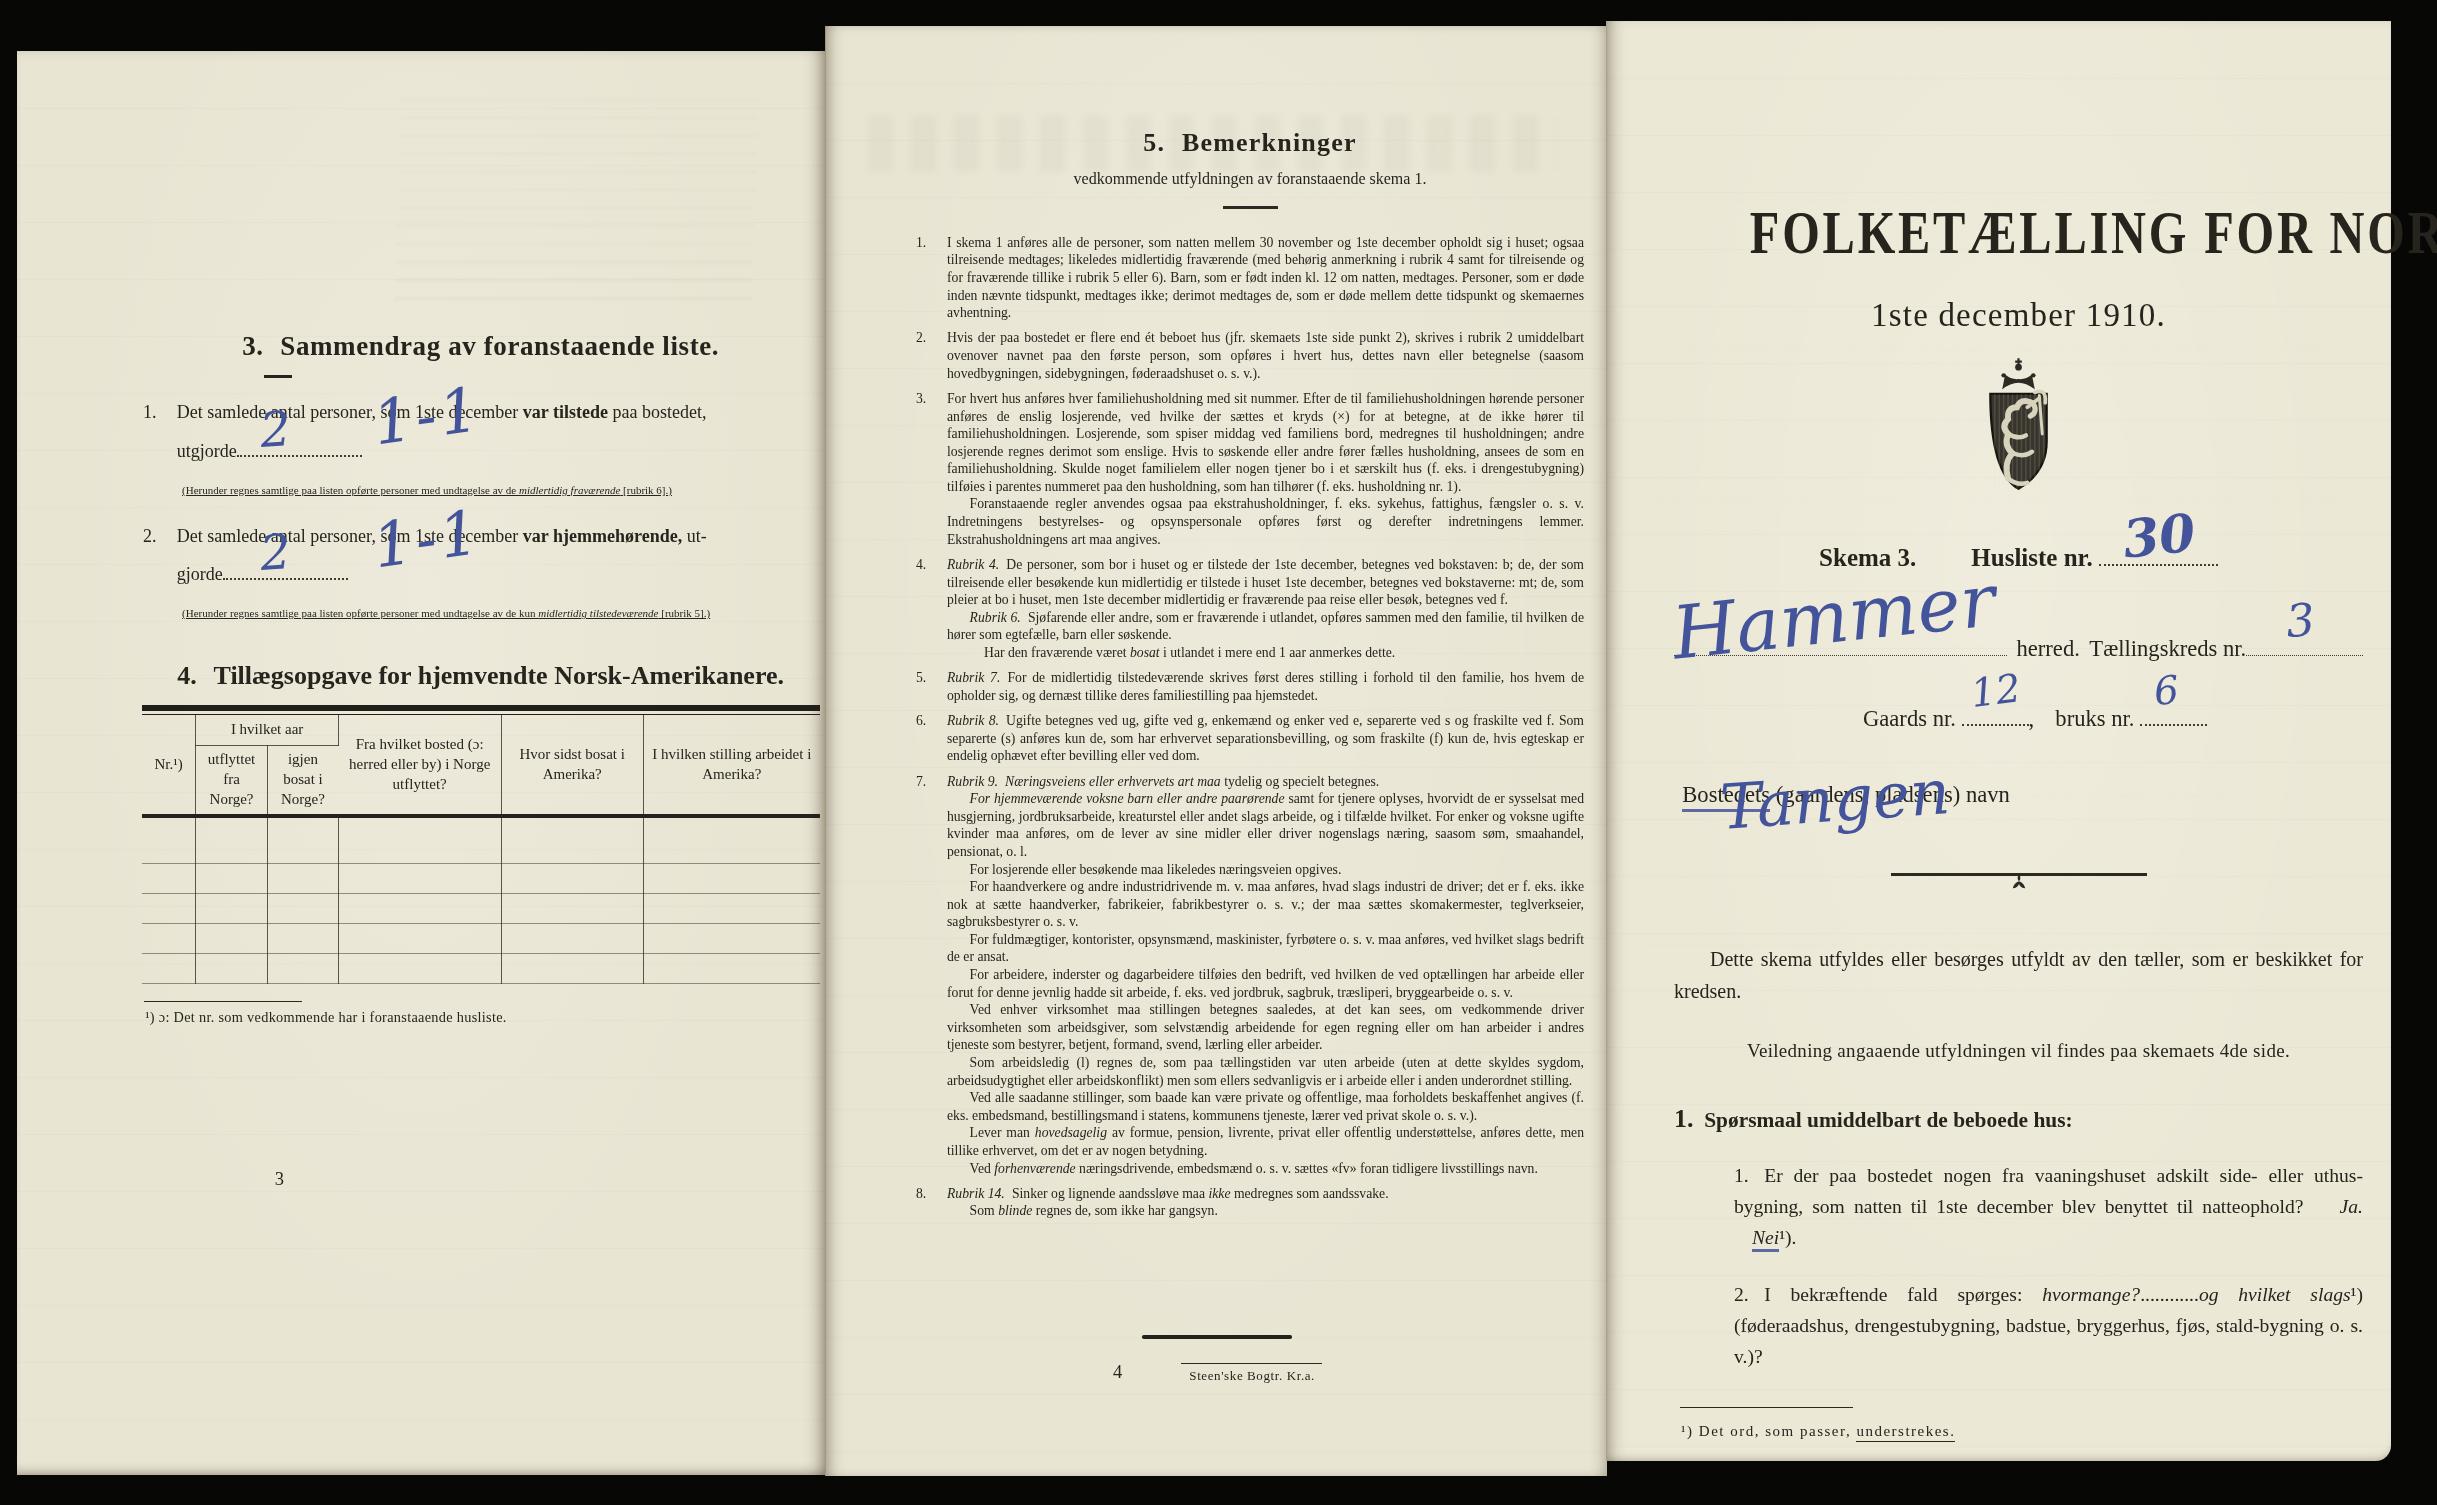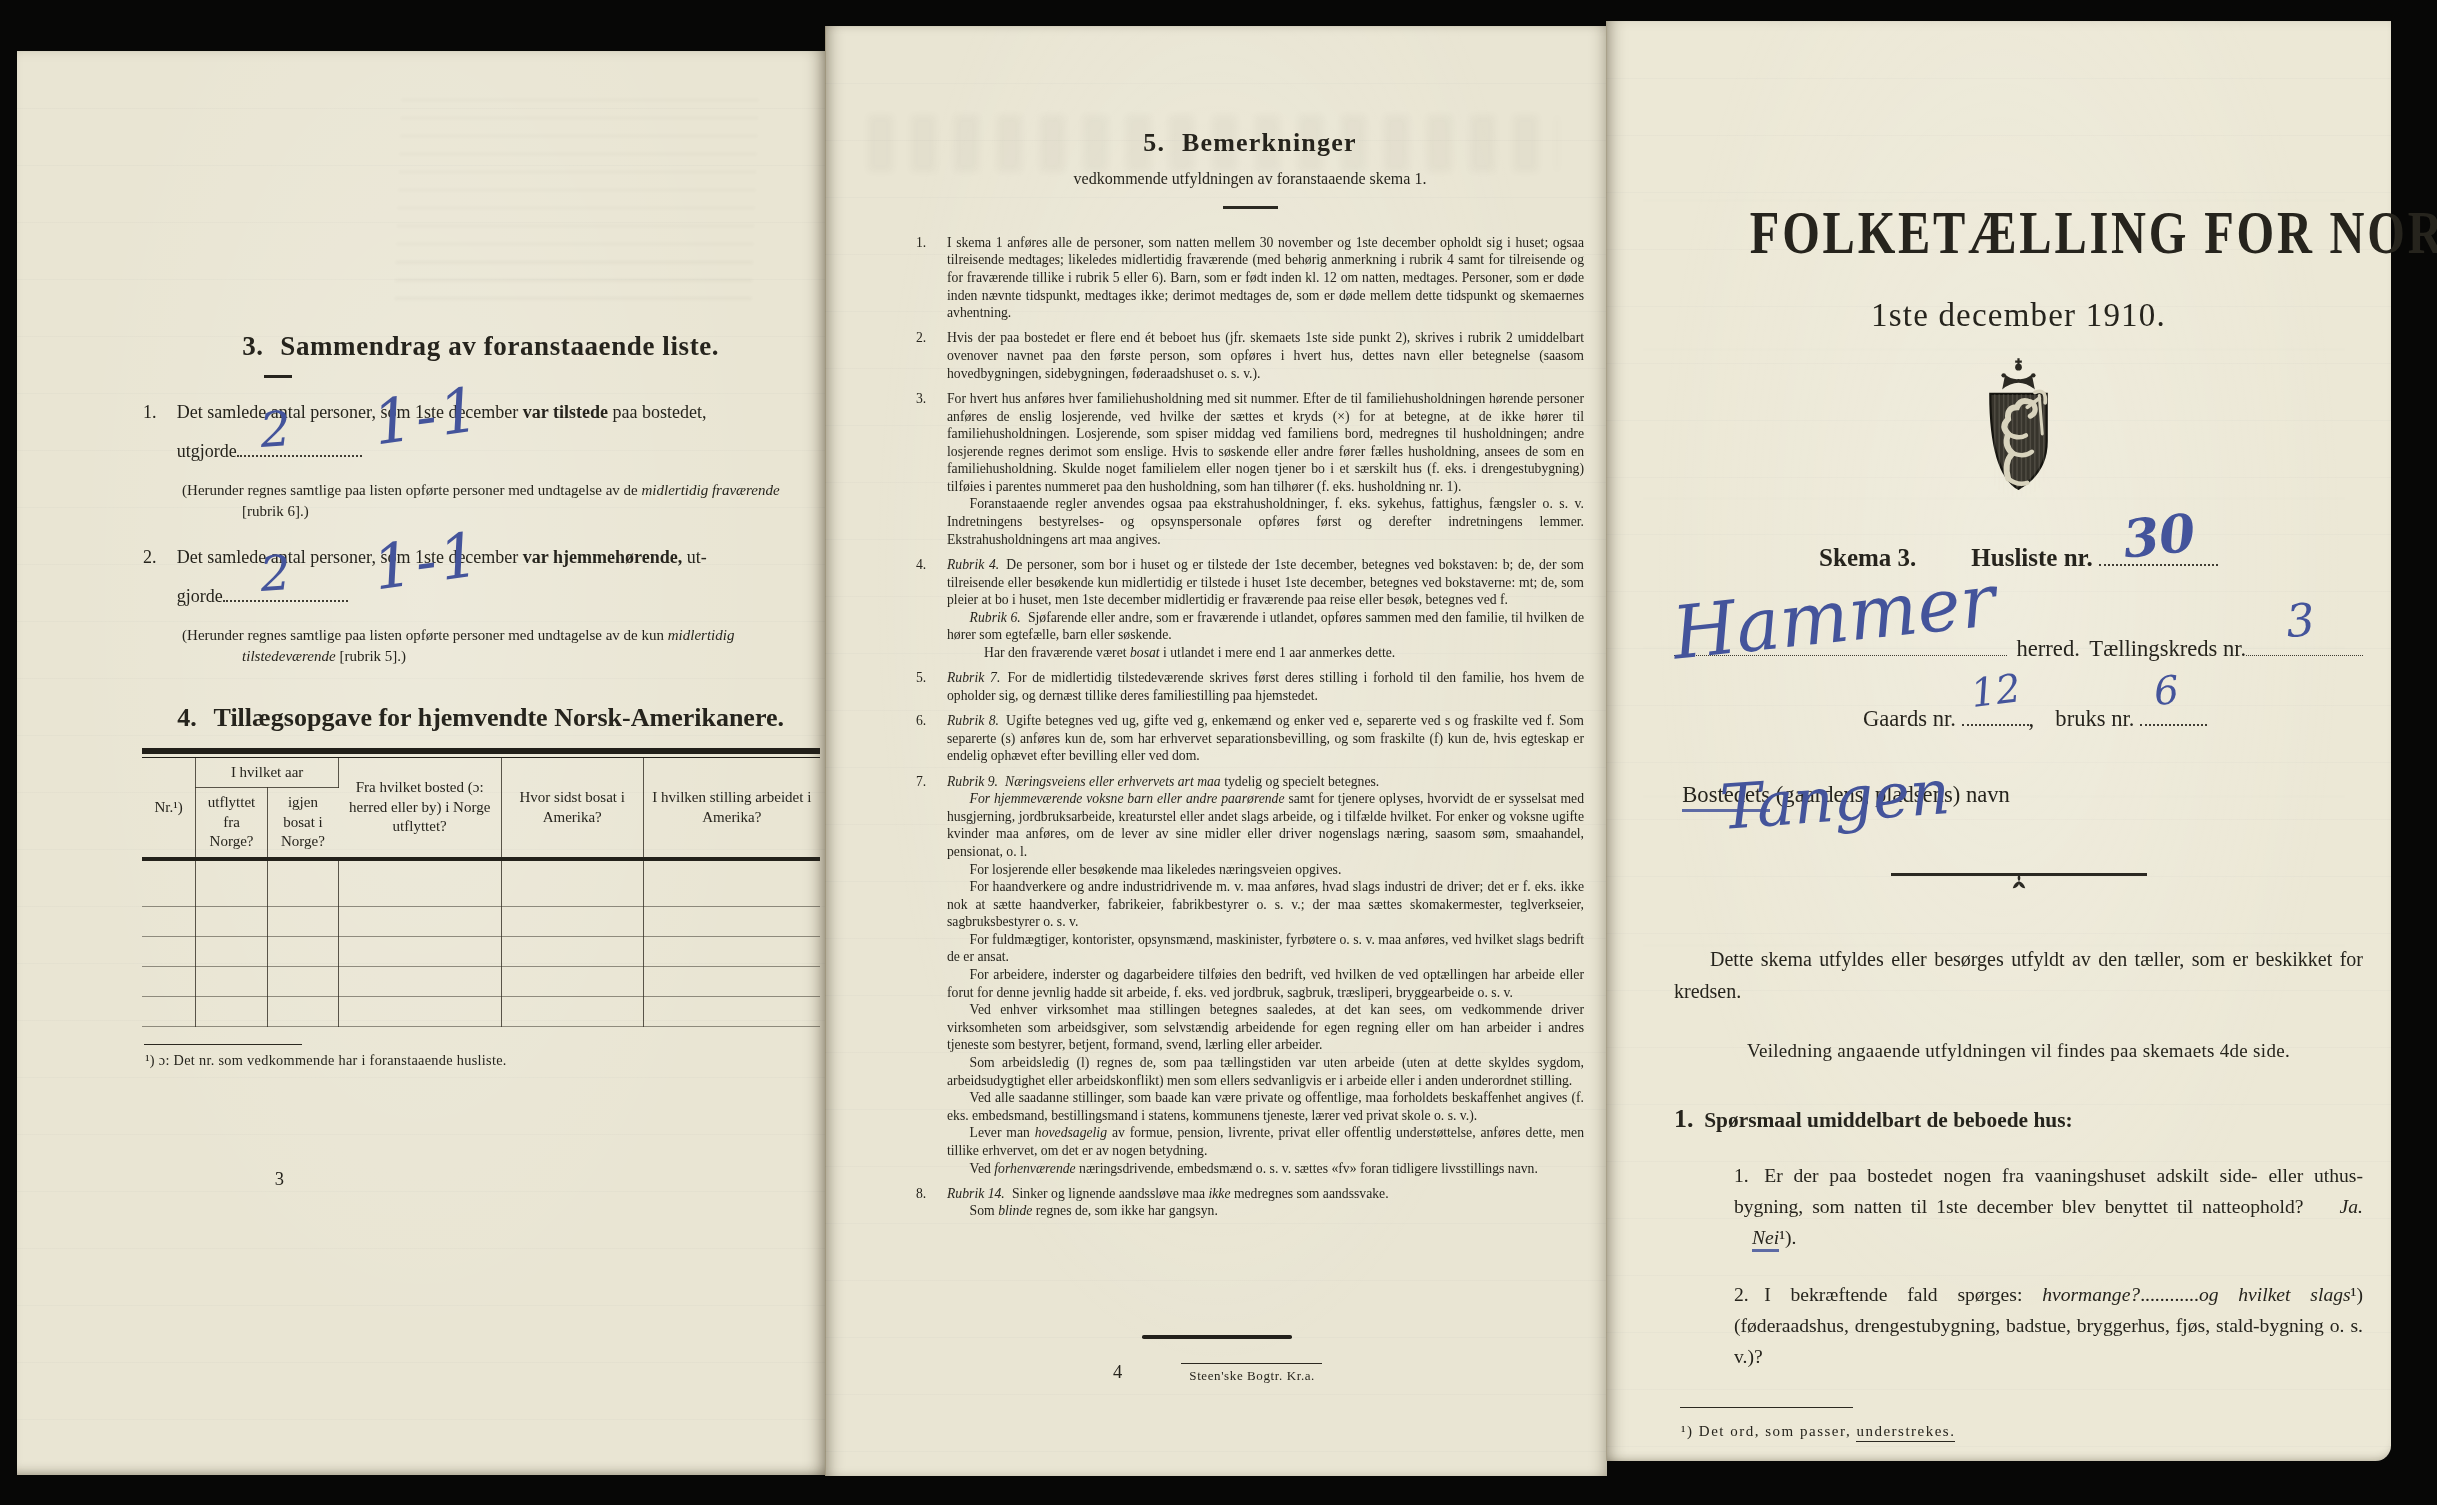--- a/index.html
+++ b/index.html
@@ -30,21 +30,21 @@
   .lp-item{position:relative;padding-left:35px;font-size:18px;line-height:27px;}
   .lp-item + .lp-item{margin-top:21.4px;}
   .lp-num{position:absolute;left:1.2px;top:0;}
   .lp-line{margin:0;}
   .lp-fill{margin-top:10.7px;height:38px;position:relative;font-size:18px;}
   .dotline{display:inline-block;border-bottom:2.4px dotted #3f3c33;height:18px;vertical-align:baseline;position:relative;}
   .w210{width:125px;}
   .hw{position:absolute;font-style:italic;color:#44549b;font-family:"DejaVu Serif",serif;white-space:nowrap;}
   .hw-val{left:83px;top:-21.4px;font-size:48px;transform:rotate(-4deg);}
   .hw-tally{left:196px;top:-35px;font-size:61px;transform:rotate(-8deg);letter-spacing:3.6px;}
-  .lp-note{margin:4.8px 0 0 2.4px;padding-left:63px;text-indent:-60px;font-size:15px;line-height:21.4px;}
+  .lp-note{margin:4.8px 0 0 2.4px;padding-left:63px;text-indent:-60px;font-size:11px;line-height:21.4px;text-decoration:underline;}
   .double-rule{margin-top:14.3px;height:3.6px;border-top:6px solid #211f19;border-bottom:1.8px solid #211f19;}
   table.amtable{width:100%;border-collapse:collapse;table-layout:fixed;}
   .amtable th{font-weight:normal;font-size:15px;line-height:19.6px;padding:4.8px 3.6px;vertical-align:middle;text-align:center;}
   .amtable th,.amtable td{border-right:1.2px solid rgba(52,48,38,.8);}
   .amtable th:last-child,.amtable td:last-child{border-right:none;}
   .amtable .grp{border-bottom:1.2px solid rgba(52,48,38,.8);}
   .amtable .hb{border-bottom:4.2px solid #24221b;}
   .amtable tbody td{height:27px;border-bottom:1.2px solid rgba(52,48,38,.5);}
   .amtable tbody tr:first-child td{height:43px;}
   .fn-rule{width:158px;border-top:1.8px solid #2b2820;margin:16.7px 0 7.1px 2.4px;}

